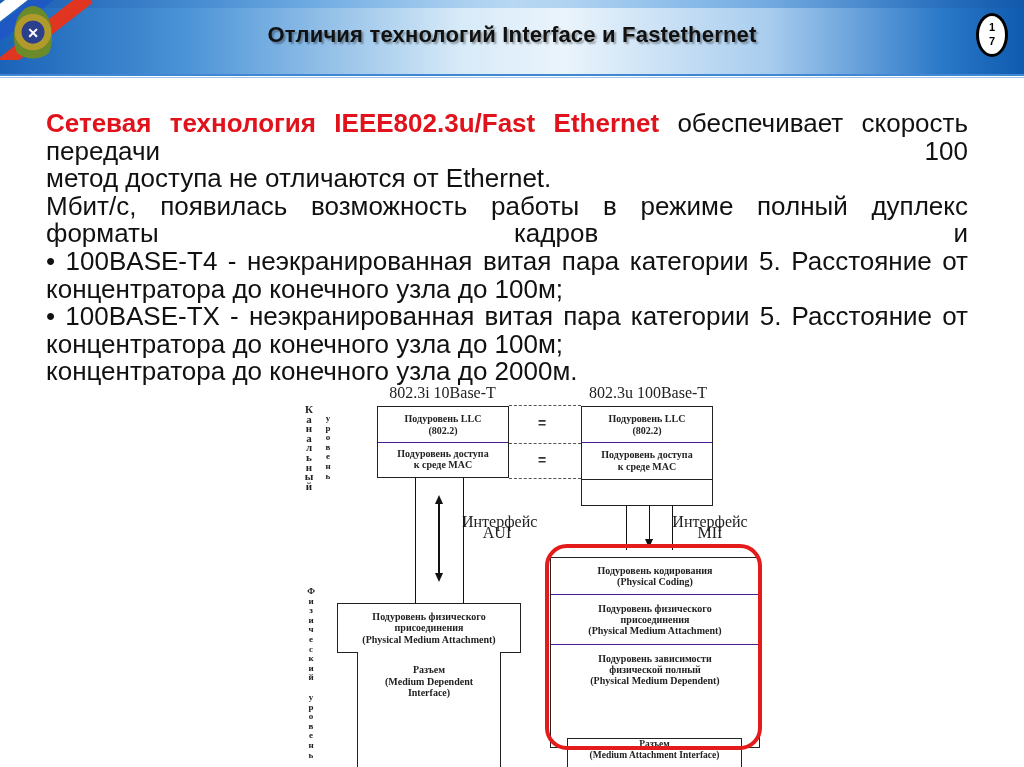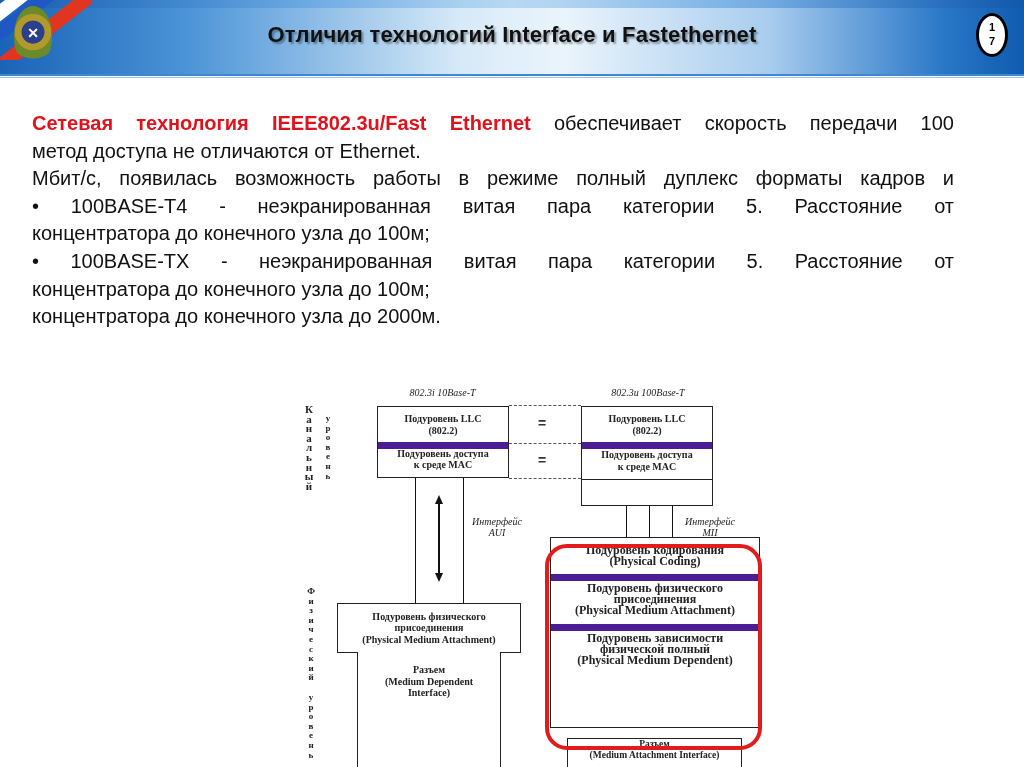--- a/index.html
+++ b/index.html
@@ -14,34 +14,34 @@
   .flag .b { position:absolute; left:-22px; top:8px; width:90px; height:14px; background:#1f58c4; transform:rotate(-38deg); }
   .flag .r { position:absolute; left:-10px; top:24px; width:110px; height:14px; background:#e03520; transform:rotate(-38deg); }
   .emblem { position:absolute; left:14px; top:6px; width:38px; height:58px; border-radius:50% 50% 45% 45%;
     background: radial-gradient(circle at 50% 45%, #2c3f8c 0 30%, #b09a2c 32% 48%, #6b8a2a 50% 70%, transparent 72%); }
   .emblem .x { position:absolute; left:12px; top:20px; width:14px; height:14px; color:#fff; font-size:14px; line-height:14px; text-align:center; font-weight:bold; }
   .title { position:absolute; left:0; width:1024px; top:22px; text-align:center; font-size:22px; font-weight:bold; color:#111; letter-spacing:0.2px; text-shadow:2px 2px 2px rgba(0,0,0,0.35); }
   .badge { position:absolute; left:976px; top:13px; width:26px; height:38px; border-radius:50%; border:3px solid #000; background:#fff; text-align:center; font-size:11px; font-weight:bold; line-height:14px; color:#000; }
   .badge span { display:block; }
   .badge .t { margin-top:4px; }
 
-  .body { position:absolute; left:32px; top:110px; width:922px; font-size:20px; line-height:27.6px; color:#111; }
+  .body { position:absolute; left:46px; top:110px; width:922px; font-size:26px; line-height:27.6px; color:#111; }
   .red { color:#e0121b; }
   .bold { font-weight:bold; }
   .just { text-align:justify; text-align-last:justify; }
   .p { margin:0; }
 
   .diagram { position:absolute; left:0; top:0; width:1024px; height:767px; font-family:"Liberation Serif", serif; }
   .box { position:absolute; border:1.5px solid #222; background:#fff; box-sizing:border-box; font-weight:bold; font-size:10px; line-height:11.5px; text-align:center; color:#222; }
-  .cell { position:absolute; left:0; right:0; border-bottom:7px solid #4c1d95; display:flex; flex-direction:column; justify-content:center; align-items:center; }
+  .cell { position:absolute; left:0; right:0; border-bottom:1px solid #4c1d95; display:flex; flex-direction:column; justify-content:center; align-items:center; }
   .cell:last-child { border-bottom:none; }
   .dash { position:absolute; height:0; border-top:1.5px dashed #555; }
   .vline { position:absolute; width:0; border-left:1.5px solid #111; }
   .eq { position:absolute; font-size:14px; font-weight:bold; color:#333; font-family:"Liberation Sans", sans-serif; }
-  .italic-lbl { position:absolute; font-style:italic; font-size:10px; color:#222; text-align:center; line-height:11px; }
+  .italic-lbl { position:absolute; font-size:16px; color:#222; text-align:center; line-height:11px; }
   .vert { position:absolute; font-weight:bold; font-size:9px; line-height:9.6px; color:#222; text-align:center; width:10px; }
   .redframe { position:absolute; left:545px; top:544px; width:217px; height:206px; border:4px solid #e41b1b; border-radius:22px; box-sizing:border-box; }
   .arrowhead-up { position:absolute; width:0; height:0; border-left:4px solid transparent; border-right:4px solid transparent; border-bottom:9px solid #111; }
   .arrowhead-down { position:absolute; width:0; height:0; border-left:4px solid transparent; border-right:4px solid transparent; border-top:9px solid #111; }
 </style>
 </head>
 <body>
 
 <div class="header">
   <div class="flag">
@@ -171,21 +171,21 @@
 
   <div class="vline" style="left:626px; top:506px; height:44px;"></div>
   <div class="vline" style="left:649px; top:506px; height:34px;"></div>
   <div class="arrowhead-down" style="left:645px; top:539px;"></div>
   <div class="vline" style="left:672px; top:506px; height:44px;"></div>
   <div class="italic-lbl" style="left:670px; top:516px; width:80px;">
     <div>Интерфейс</div>
       <div>MII</div>
   </div>
 
-  <div class="box" style="left:550px; top:537px; width:210px; height:191px; font-size:12px; line-height:11px;">
+  <div class="box" style="left:550px; top:557px; width:210px; height:191px; font-size:10px; line-height:11px;">
     <div class="cell" style="top:0; height:36px;">
       <div>Подуровень кодирования</div>
         <div>(Physical Coding)</div>
     </div>
     <div class="cell" style="top:36px; height:50px;">
       <div>Подуровень физического</div>
         <div>присоединения</div>
         <div>(Physical Medium Attachment)</div>
     </div>
     <div class="cell" style="top:86px; height:50px;">

